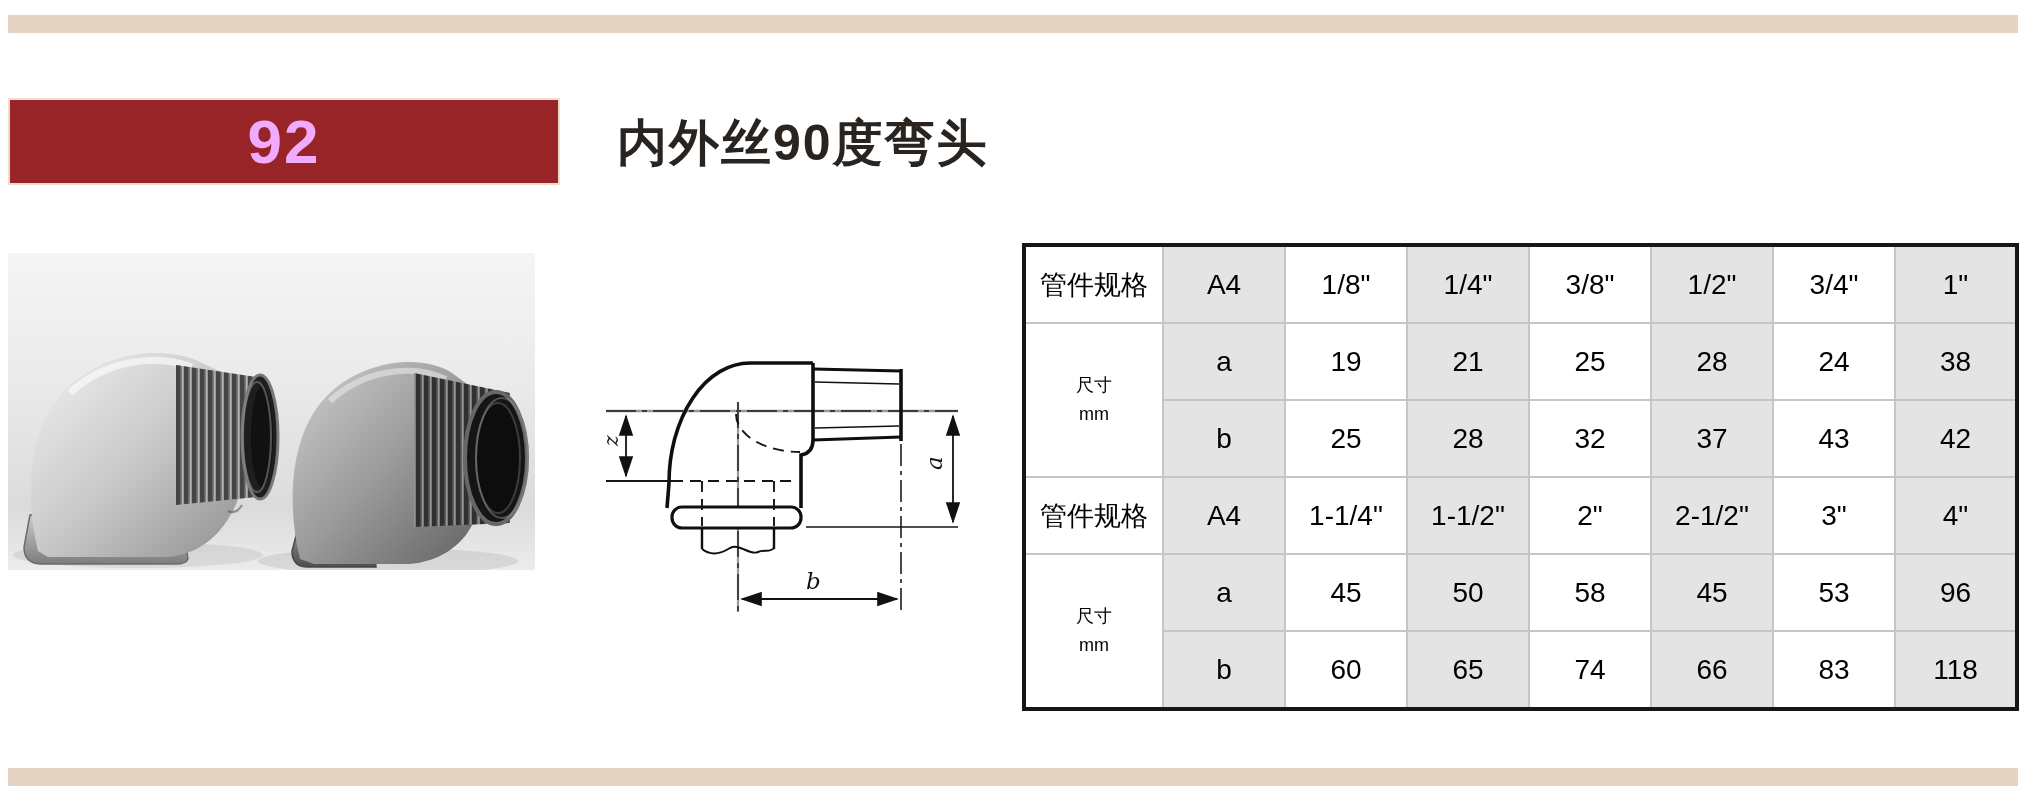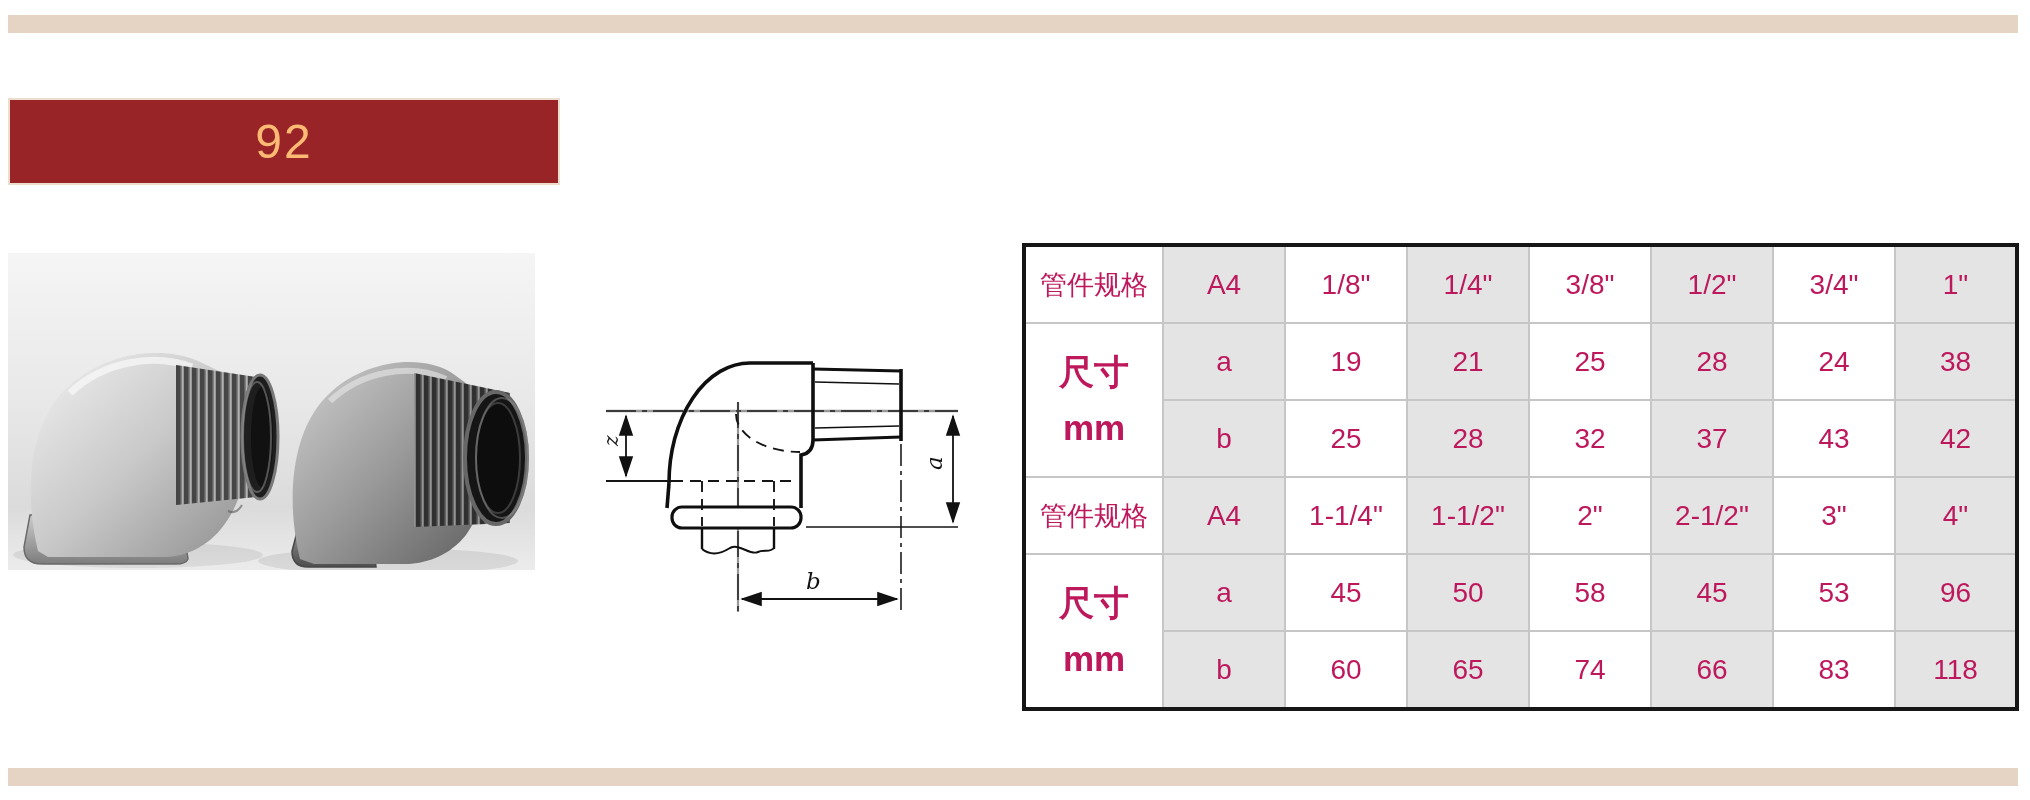--- a/index.html
+++ b/index.html
@@ -6,47 +6,48 @@
   .canvas{position:relative;width:2030px;height:800px;background:#ffffff;overflow:hidden;
           font-family:"Liberation Sans",sans-serif;}
 
   .divider-bar{position:absolute;left:8px;width:2010px;height:18px;background:#e5d3c4;}
   .divider-bar.top{top:15px;}
   .divider-bar.bottom{top:768px;}
 
   .code-banner{position:absolute;left:8px;top:98px;width:552px;height:87px;
                background:#992427;border:2px solid #ecddcd;box-sizing:border-box;
                display:flex;align-items:center;justify-content:center;}
-  .code-banner span{color:#fdba74;font-size:48px;font-weight:400;letter-spacing:2px;line-height:1;}
+  .code-banner span{color:#f0abfc;font-size:62px;font-weight:700;letter-spacing:2px;line-height:1;}
 
   .page-title{position:absolute;left:617px;top:110px;font-size:50px;font-weight:700;
               color:#2a2420;letter-spacing:2px;white-space:nowrap;}
 
   .photo-svg{position:absolute;left:8px;top:253px;}
   .drawing-svg{position:absolute;left:590px;top:350px;}
 
   table.spec{position:absolute;left:1022px;top:243px;border-collapse:collapse;
              border:4px solid #161616;table-layout:fixed;}
   table.spec td{border:2px solid #c6c6c6;text-align:center;vertical-align:middle;
-                font-size:28px;color:#be185d;background:#ffffff;padding:0;height:75px;}
+                font-size:28px;color:#000000;background:#ffffff;padding:0;height:75px;}
   table.spec td.g{background:#e4e4e4;}
   table.spec td.zh{font-size:27px;}
-  table.spec td.dim{font-size:35px;line-height:1.6;font-weight:bold;}
+  table.spec td.dim{font-size:18px;line-height:1.6;}
 </style>
 </head>
 <body>
 
 <div class="canvas">
 
   <div class="divider-bar top"></div>
 
   <div class="code-banner">
     <span>92</span>
   </div>
 
+  <div class="page-title">内外丝90度弯头</div>
 
   <svg class="photo-svg" width="527" height="317" viewBox="0 0 527 317">
     <defs>
       <linearGradient id="pbg" x1="0" y1="0" x2="0" y2="1">
         <stop offset="0" stop-color="#f5f5f5"></stop>
           <stop offset="0.45" stop-color="#e9e9e9"></stop>
         <stop offset="0.8" stop-color="#dbdbdb"></stop>
           <stop offset="1" stop-color="#ececec"></stop>
       </linearGradient>
       <linearGradient id="bodyL" x1="0" y1="0" x2="1" y2="1">

